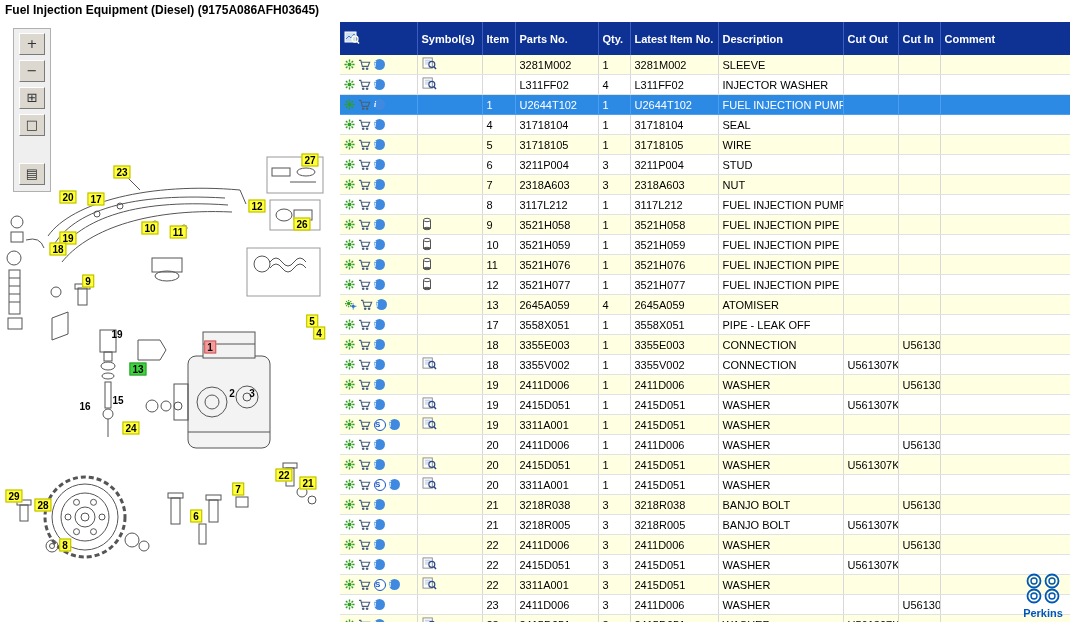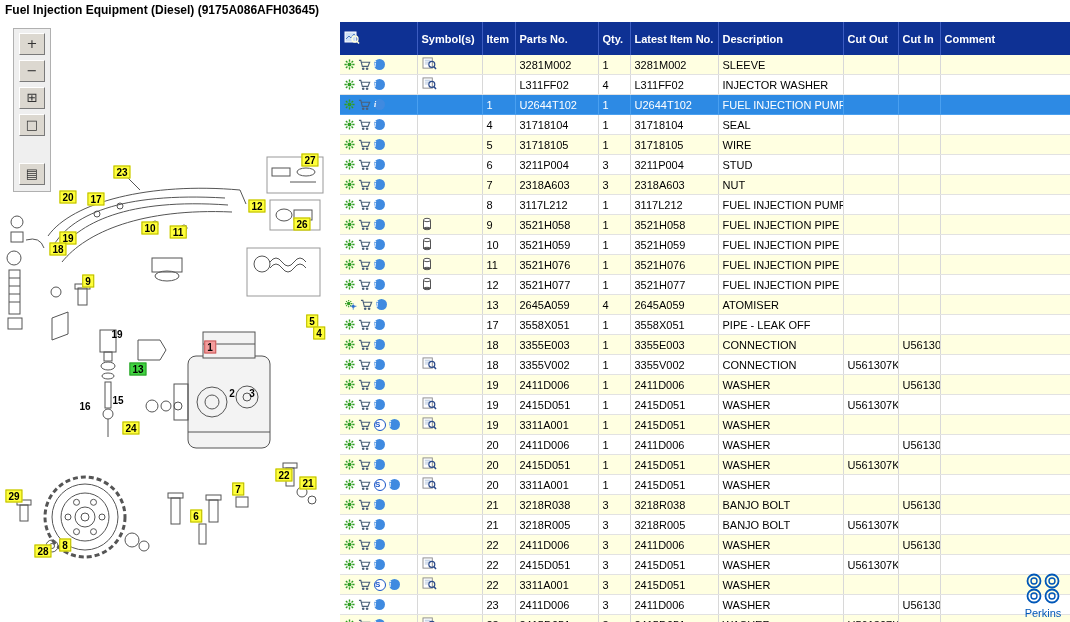--- a/index.html
+++ b/index.html
@@ -57,21 +57,21 @@
   .strip span{display:inline-flex;cursor:pointer}
   .dot{
     display:inline-block;width:11px;height:11px;border-radius:50%;
     font-size:8px;line-height:11px;text-align:center;font-weight:bold;cursor:pointer;
   }
   .dot.info{background:#3f8ae0;color:#fff;font-family:"Liberation Serif",serif;font-style:italic}
   .dot.sub{background:#fff;color:#1a56c8;border:1px solid #1a56c8;line-height:9px;width:10px;height:10px}
 
   
   .logo{position:absolute;right:3px;bottom:4px;width:48px;text-align:center;z-index:5}
-  .logo .brand{color:var(--brand-blue,#0057b8);font-size:11px;font-weight:normal;line-height:10px;display:block}
+  .logo .brand{color:var(--brand-blue,#0057b8);font-size:11px;font-weight:bold;line-height:10px;display:block}
 </style>
 </head>
 <body>
 
 <div class="title">Fuel Injection Equipment (Diesel) (9175A086AFH03645)</div>
 
 <div class="diagram">
   <svg class="art" width="340" height="622" viewBox="0 0 340 622">
     <g stroke="#555" fill="none" stroke-width="1">
       <path d="M52,248 C70,215 120,192 225,198"></path>
@@ -175,21 +175,21 @@
       <span class="callout n" style="left: 118px; top: 400px;">15</span>
       <span class="callout n" style="left: 85px; top: 406px;">16</span>
       <span class="callout n" style="left: 232px; top: 393px;">2</span>
       <span class="callout n" style="left: 252px; top: 393px;">3</span>
       <span class="callout y" style="left: 131px; top: 428px;">24</span>
       <span class="callout y" style="left: 284px; top: 475px;">22</span>
       <span class="callout y" style="left: 308px; top: 483px;">21</span>
       <span class="callout y" style="left: 238px; top: 489px;">7</span>
       <span class="callout y" style="left: 14px; top: 496px;">29</span>
       <span class="callout y" style="left: 196px; top: 516px;">6</span>
-      <span class="callout y" style="left: 43px; top: 551px; text-align: right;">28</span>
+      <span class="callout y" style="left: 43px; top: 505px; text-align: right;">28</span>
       <span class="callout y" style="left: 65px; top: 545px;">8</span>
     </div>
 </div>
 
 <div class="dtoolbar">
     <button class="tb-btn">+</button>
     <button class="tb-btn">−</button>
     <button class="tb-btn">⊞</button>
     <button class="tb-btn">□</button>
     <button class="tb-btn gap">▤</button>

